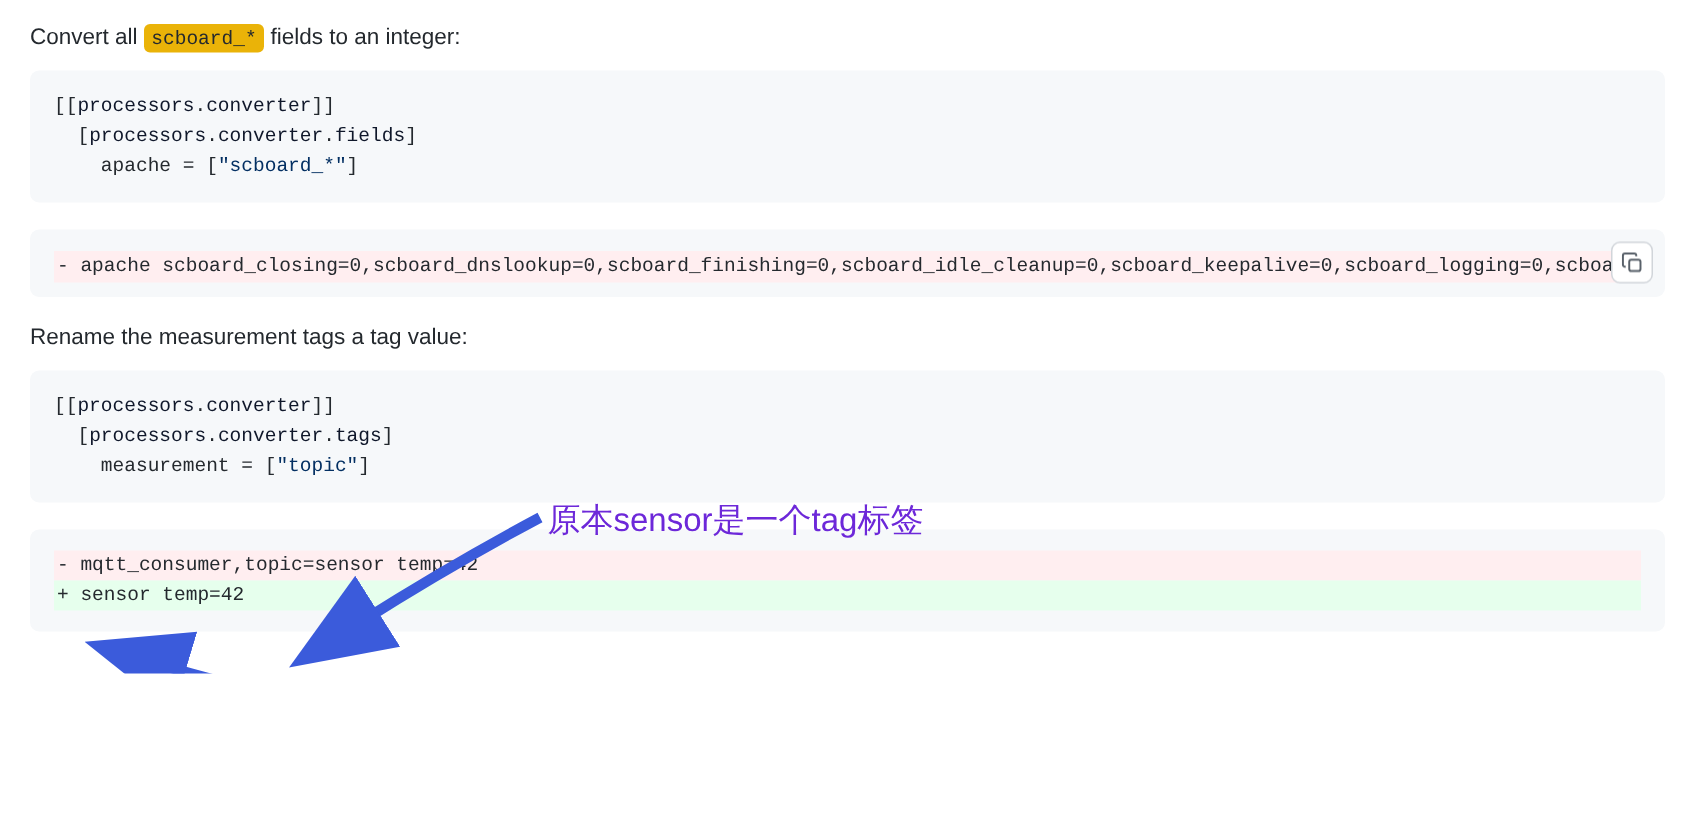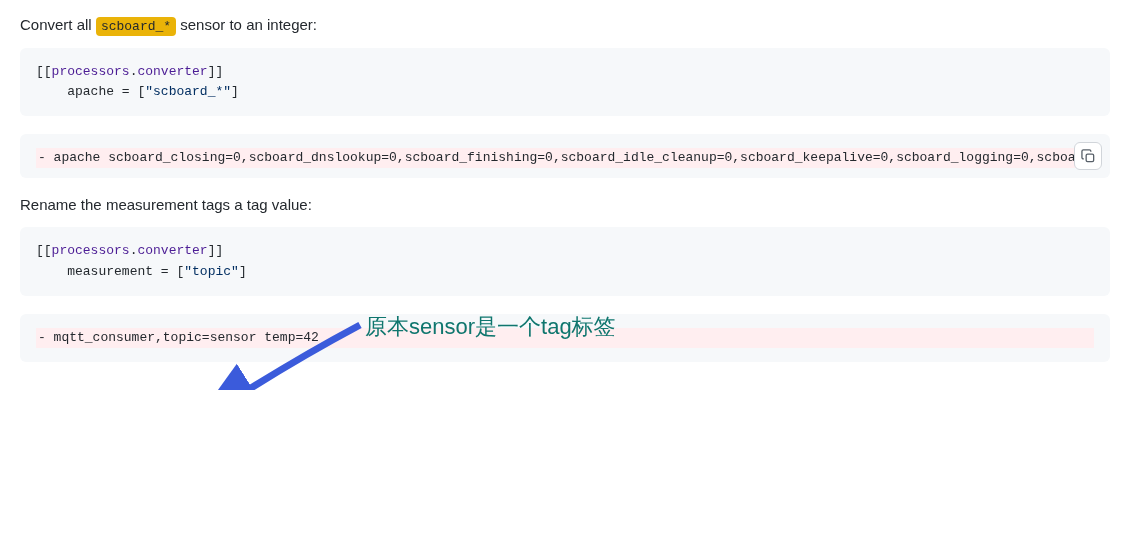--- a/index.html
+++ b/index.html
@@ -35,64 +35,66 @@
   .scroll-wrap {
     overflow-x: scroll;
     padding-bottom: 6px;
     white-space: nowrap;
   }
   .scroll-wrap::-webkit-scrollbar { height: 12px; }
   .scroll-wrap::-webkit-scrollbar-track { background: #f1f1f1; border-radius: 4px; }
   .scroll-wrap::-webkit-scrollbar-thumb { background: #c1c1c1; border-radius: 4px; }
   .diff-del { background: #ffeef0; display: inline-block; min-width: 100%; padding: 0 2px; }
   .diff-add { background: #e6ffed; display: inline-block; min-width: 100%; padding: 0 2px; }
-  .kw { color: #4c1d95; }
+  .kw { color: #0f172a; }
   .punct { color: #24292e; }
   .assign-kw { }
   .str { color: #032f62; }
   .copy-btn {
     position: absolute;
     top: 8px;
     right: 8px;
     width: 28px;
     height: 28px;
     border: 1px solid #d1d5da;
     border-radius: 6px;
     background: #fff;
     display: flex;
     align-items: center;
     justify-content: center;
     color: #586069;
   }
   .section2 { position: relative; }
   .annotation {
     position: absolute;
-    color: #0f766e;
+    color: #6d28d9;
     font-size: 22px;
     font-weight: 400;
     pointer-events: none;
   }
   .anno1 { top: 85px; left: 345px; }
   .anno2 { top: 210px; left: 205px; }
   .arrow-svg {
     position: absolute;
     pointer-events: none;
     overflow: visible;
   }
 </style>
 </head>
 <body>
 
 <p>
-  <span>Convert all </span><code class="inline-code">scboard_*</code><span> sensor to an integer:</span>
+  <span>Convert all </span><code class="inline-code">scboard_*</code><span> fields to an integer:</span>
 </p>
 
 <div class="code-block">
   <div>
     <span class="punct">[[</span><span class="kw">processors</span><span class="punct">.</span><span class="kw">converter</span><span class="punct">]]</span>
+  </div>
+  <div>&nbsp;&nbsp;<span class="punct">[</span><span class="kw">processors</span><span class="punct">.</span><span class="kw">converter</span><span class="punct">.</span><span class="kw">fields</span><span class="punct">]</span>
   </div>
   <div>&nbsp;&nbsp;&nbsp;&nbsp;<span class="assign-kw">apache</span><span class="punct"> = [</span><span class="str">"scboard_*"</span><span class="punct">]</span>
   </div>
 </div>
 
 <div class="code-block has-scroll">
   <div class="copy-btn">
     <svg width="15" height="15" viewBox="0 0 16 16" fill="none" stroke="currentColor" stroke-width="1.4">
       <rect x="5.5" y="5.5" width="8" height="8" rx="1.5"></rect>
       <path d="M3 10.5h-.5A1.5 1.5 0 0 1 1 9V2.5A1.5 1.5 0 0 1 2.5 1H9a1.5 1.5 0 0 1 1.5 1.5V3"></path>
@@ -105,26 +107,29 @@
 </div>
 
 <p>Rename the measurement tags a tag value:</p>
 
 <div class="section2">
 
   <div class="code-block">
     <div>
       <span class="punct">[[</span><span class="kw">processors</span><span class="punct">.</span><span class="kw">converter</span><span class="punct">]]</span>
     </div>
+    <div>&nbsp;&nbsp;<span class="punct">[</span><span class="kw">processors</span><span class="punct">.</span><span class="kw">converter</span><span class="punct">.</span><span class="kw">tags</span><span class="punct">]</span>
+    </div>
     <div>&nbsp;&nbsp;&nbsp;&nbsp;<span class="assign-kw">measurement</span><span class="punct"> = [</span><span class="str">"topic"</span><span class="punct">]</span>
     </div>
   </div>
 
   <div class="code-block">
     <div><span class="diff-del">- mqtt_consumer,topic=sensor temp=42</span></div>
+    <div><span class="diff-add">+ sensor temp=42</span></div>
   </div>
 
   <div class="annotation anno1">原本sensor是一个tag标签</div>
   <div class="annotation anno2">后来变成了测量名称</div>
 
   <svg class="arrow-svg" style="top:80px; left:190px;" width="170" height="110">
     <defs>
       <marker id="ah1" markerWidth="10" markerHeight="10" refX="2" refY="4" orient="auto">
         <path d="M0,0 L0,8 L10,4 z" fill="#3b5bdb"></path>
       </marker>

